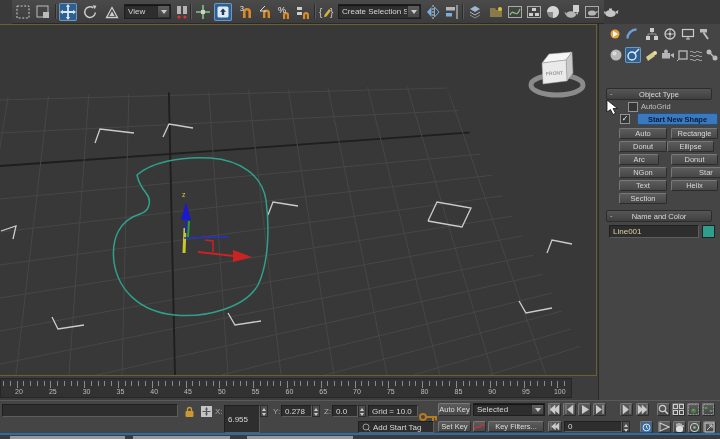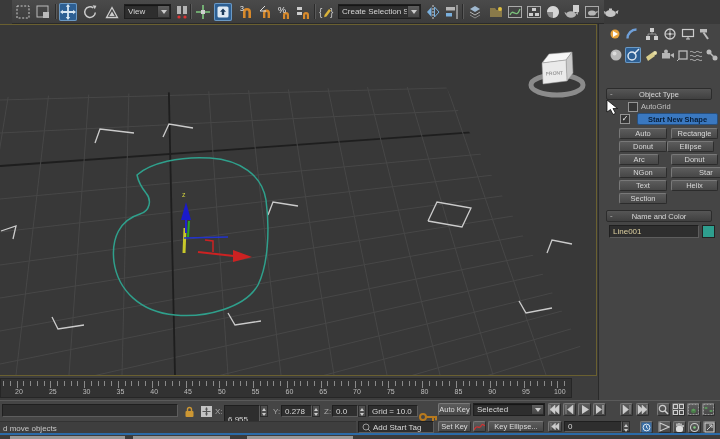--- a/index.html
+++ b/index.html
@@ -640,37 +640,34 @@
         </svg>
       </div>
     <div class="sbtn" style="left:702px;top:2px;width:13px;height:13px">
       <svg width="11" height="11">
           <path d="M1 4l2-1.2L5 4 3 5.2z" fill="#5a9e5a"></path>
           <path d="M6 7l2-1.2L10 7 8 8.2z" fill="#5a9e5a"></path>
           <rect x="0.5" y="0.5" width="10" height="10" fill="none" stroke="#999" stroke-dasharray="2,1"></rect>
         </svg>
       </div>
 
-    <div class="promptstrip">
-      <div class="prompttext">d move objects</div>
-    </div>
     <div class="field" style="left:358px;top:20px;width:76px;height:12px">
       <svg width="9" height="9" style="margin-right:2px">
           <circle cx="4" cy="4" r="3" fill="none" stroke="#999"></circle>
           <path d="M6 6l2.5 2.5" stroke="#999"></path>
         </svg>
       <span>Add Start Tag</span>
     </div>
     <div class="sbtn" style="left:438px;top:20px;width:33px;height:11px">Set Key</div>
     <div class="sbtn" style="left:473px;top:20px;width:13px;height:11px">
       <svg width="11" height="8">
           <path d="M0 7C3 0 5 7 7 3s3 1 4-1" fill="none" stroke="#c33" stroke-width="1.3"></path>
         </svg>
       </div>
-    <div class="sbtn" style="left:488px;top:20px;width:56px;height:11px">Key Ellipse...</div>
+    <div class="sbtn" style="left:488px;top:20px;width:56px;height:11px">Key Filters...</div>
     <div class="sbtn" style="left:548px;top:20px;width:14px;height:11px">
       <svg width="10" height="7">
           <path d="M1 0v7M9 0L5 3.5 9 7zM5.5 0L1.5 3.5 5.5 7z" fill="#ccc" stroke="#ccc" stroke-width="0.4"></path>
         </svg>
       </div>
     <div class="field" style="left:564px;top:20px;width:58px;height:11px">0</div>
     <div class="spin" style="left:622px;top:20px;height:11px"></div>
     <div class="sbtn" style="left:640px;top:20px;width:13px;height:12px">
       <svg width="11" height="11">
           <rect x="0.5" y="0.5" width="10" height="10" fill="#3a6ea5"></rect>

